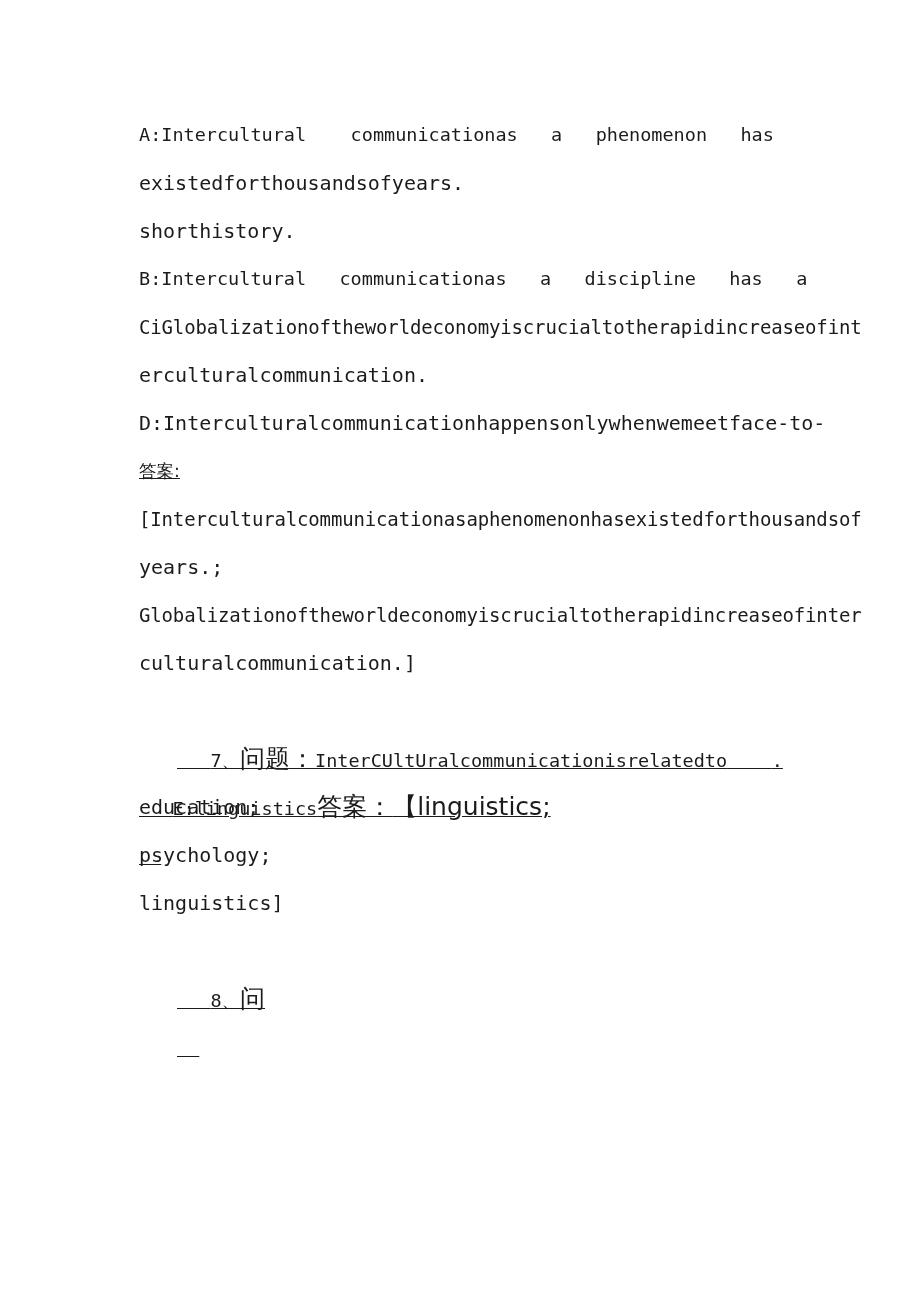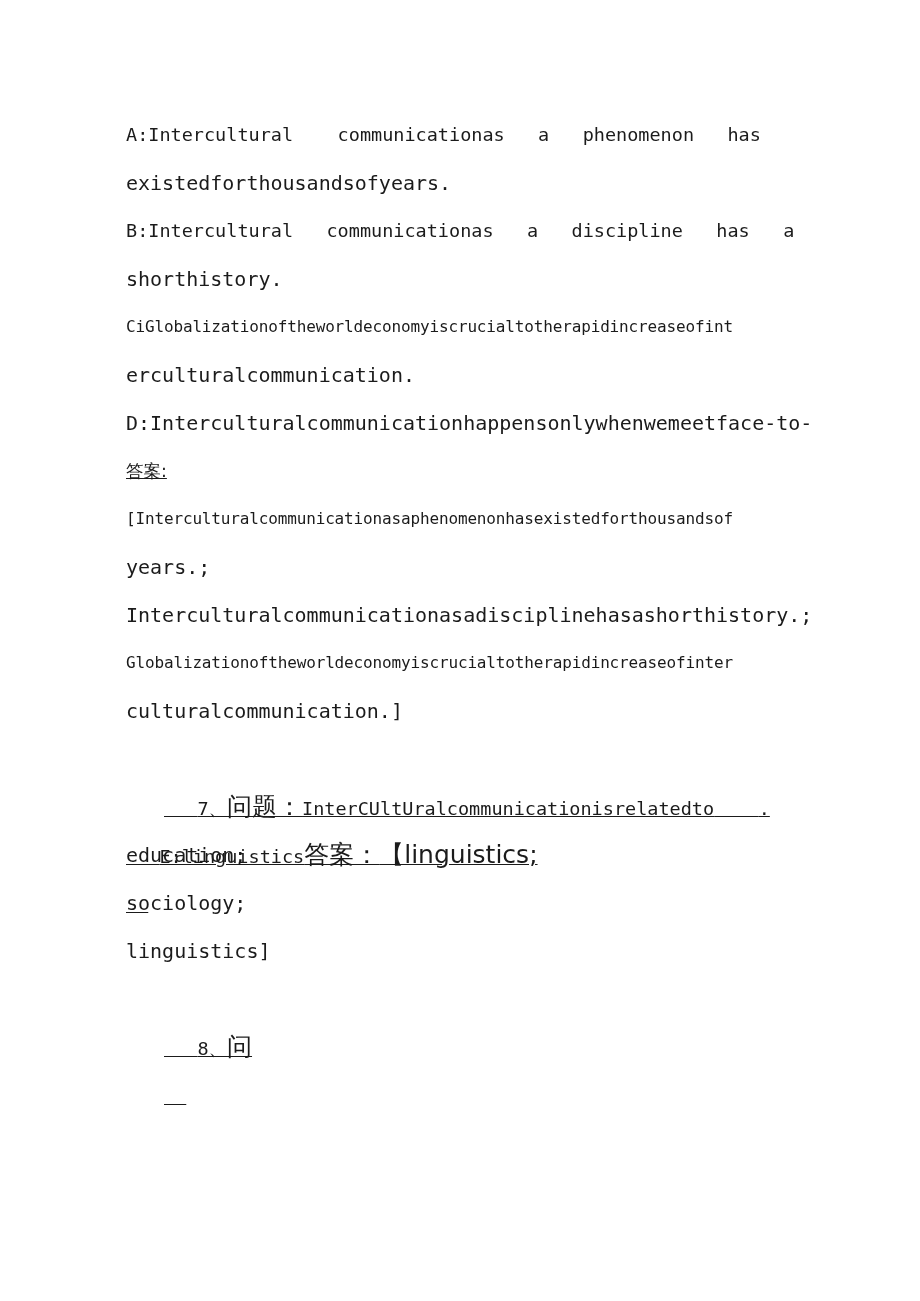--- a/index.html
+++ b/index.html
@@ -19,39 +19,39 @@
   .page {
     position: relative;
     width: 920px;
     height: 1301px;
     background: #ffffff;
     box-sizing: border-box;
   }
 
   .doc-body {
     position: absolute;
-    left: 126px;
+    left: 139px;
     top: 111px;
     width: 646px;
   }
 
   .line {
     font-size: 20px;
     line-height: 48px;
     height: 48px;
     white-space: pre;
     letter-spacing: 0;
     color: #1b1b1b;
   }
 
   
   .line.justify {
     white-space: pre;
     letter-spacing: -0.15px;
-    font-size: 16px;
+    font-size: 19px;
   }
 
   
   .line.spread {
     font-size: 18.5px;
   }
 
   
   .line.indent {
     padding-left: 38px;
@@ -75,56 +75,55 @@
 </head>
 <body>
 
 <div class="page">
   <div class="doc-body">
 
     <div class="line spread">A:Intercultural    communicationas   a   phenomenon   has</div>
 
     <div class="line">existedforthousandsofyears.</div>
 
+    <div class="line">shorthistory.</div>
+
     <div class="line spread">B:Intercultural   communicationas   a   discipline   has   a</div>
-
-    <div class="line">shorthistory.</div>
 
     <div class="line justify">CiGlobalizationoftheworldeconomyiscrucialtotherapidincreaseofint</div>
 
     <div class="line">erculturalcommunication.</div>
 
     <div class="line">D:Interculturalcommunicationhappensonlywhenwemeetface-to-</div>
 
 
     <div class="line cjk">答案:</div>
 
     <div class="line justify">[Interculturalcommunicationasaphenomenonhasexistedforthousandsof</div>
 
     <div class="line">years.;</div>
 
-    <div class="line">Interculturalcommunicationasadisciplinehasashorthistory.;</div>
 
     <div class="line justify">Globalizationoftheworldeconomyiscrucialtotherapidincreaseofinter</div>
 
     <div class="line">culturalcommunication.]</div>
 
     <div class="line cjk indent">
       <span class="mono">7、</span><span class="han">问题：</span><span class="mono">InterCUltUralcommunicationisrelatedto</span><span class="mono">    </span><span class="mono">.</span>
     </div>
 
 
     <div class="line cjk">
       <span class="mono">E:linguistics</span><span class="han">答案：</span><span class="han">【linguistics;</span>
     </div>
 
 
     <div class="line">education;</div>
 
-    <div class="line">sociology;</div>
+    <div class="line">psychology;</div>
 
     <div class="line">linguistics]</div>
 
     <div class="line cjk indent">
       <span class="mono">8、</span><span class="han">问</span>
     </div>
 
   </div>
 </div>
 

